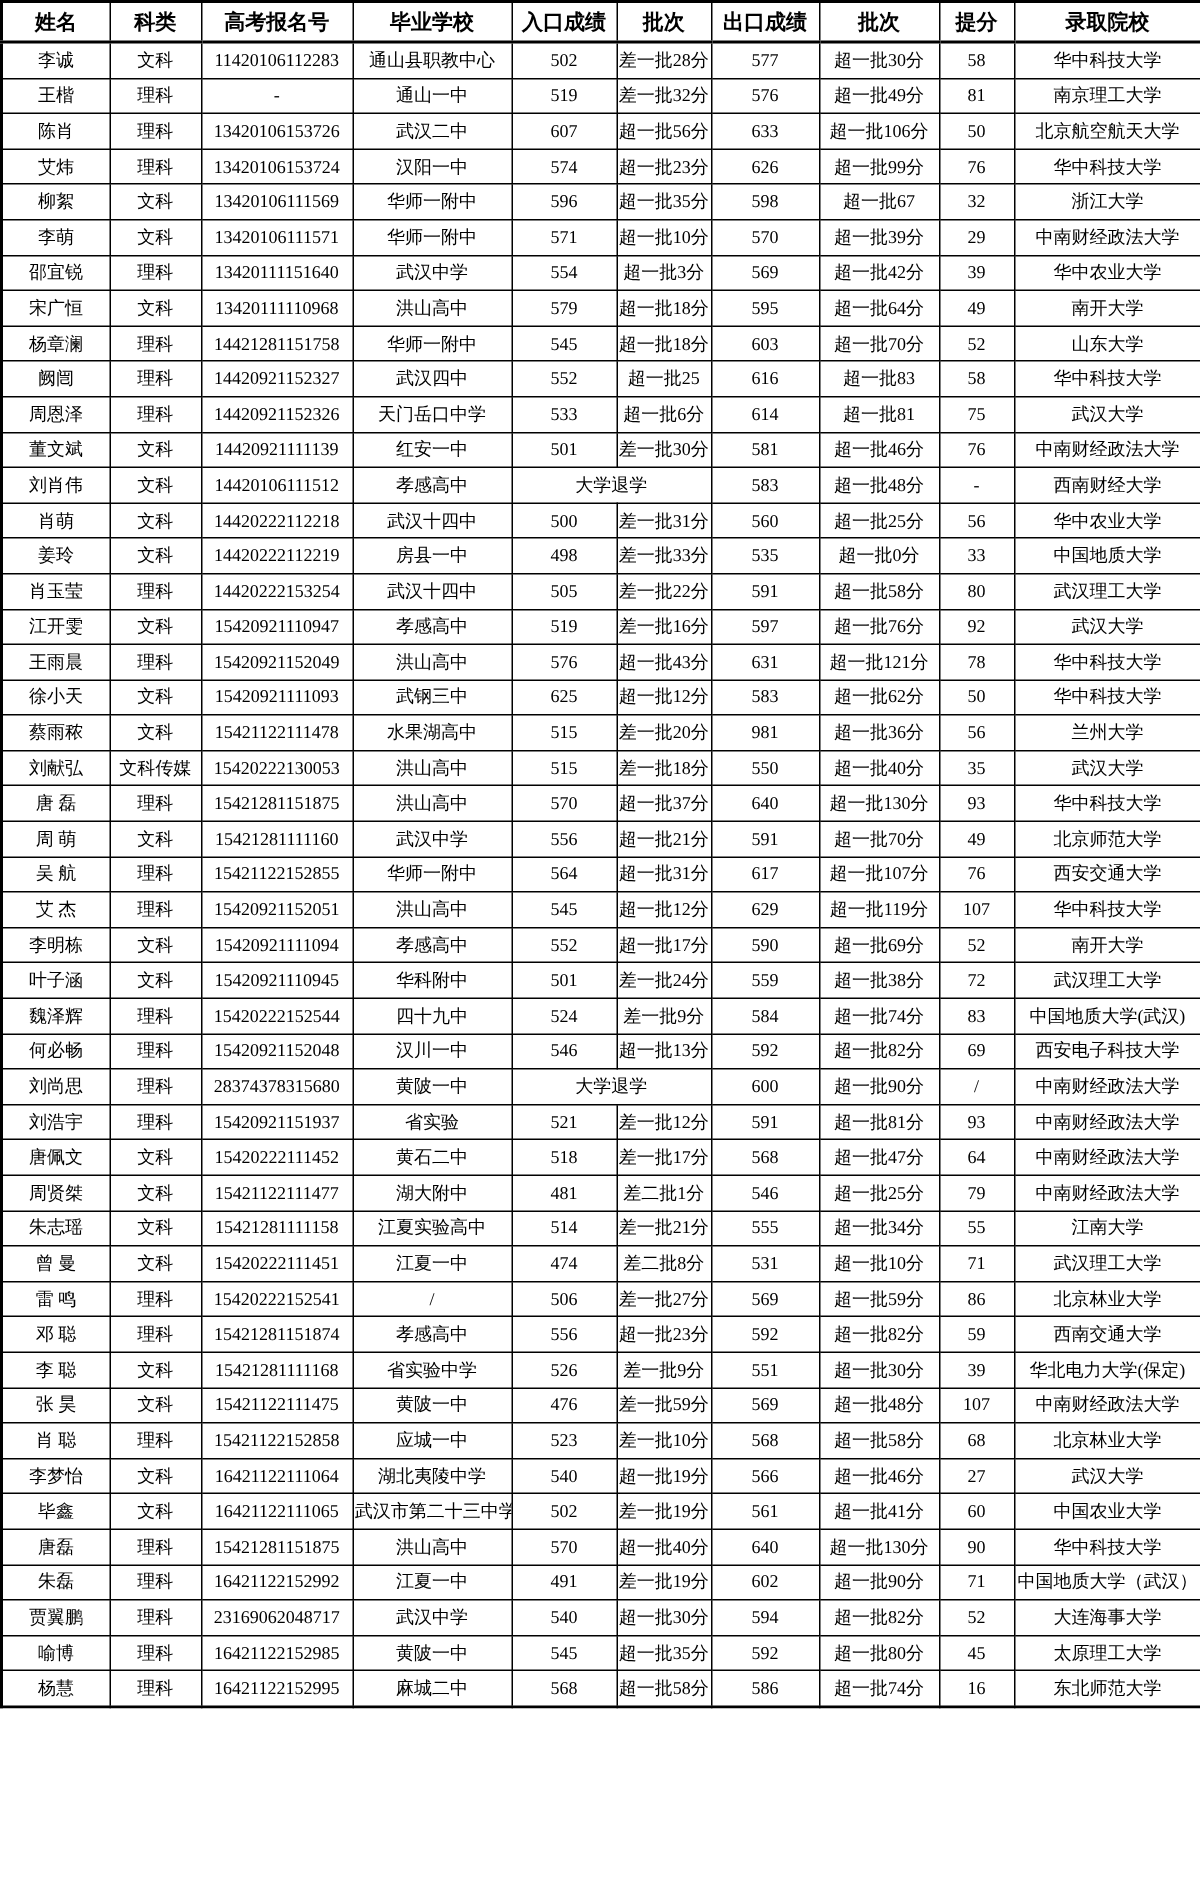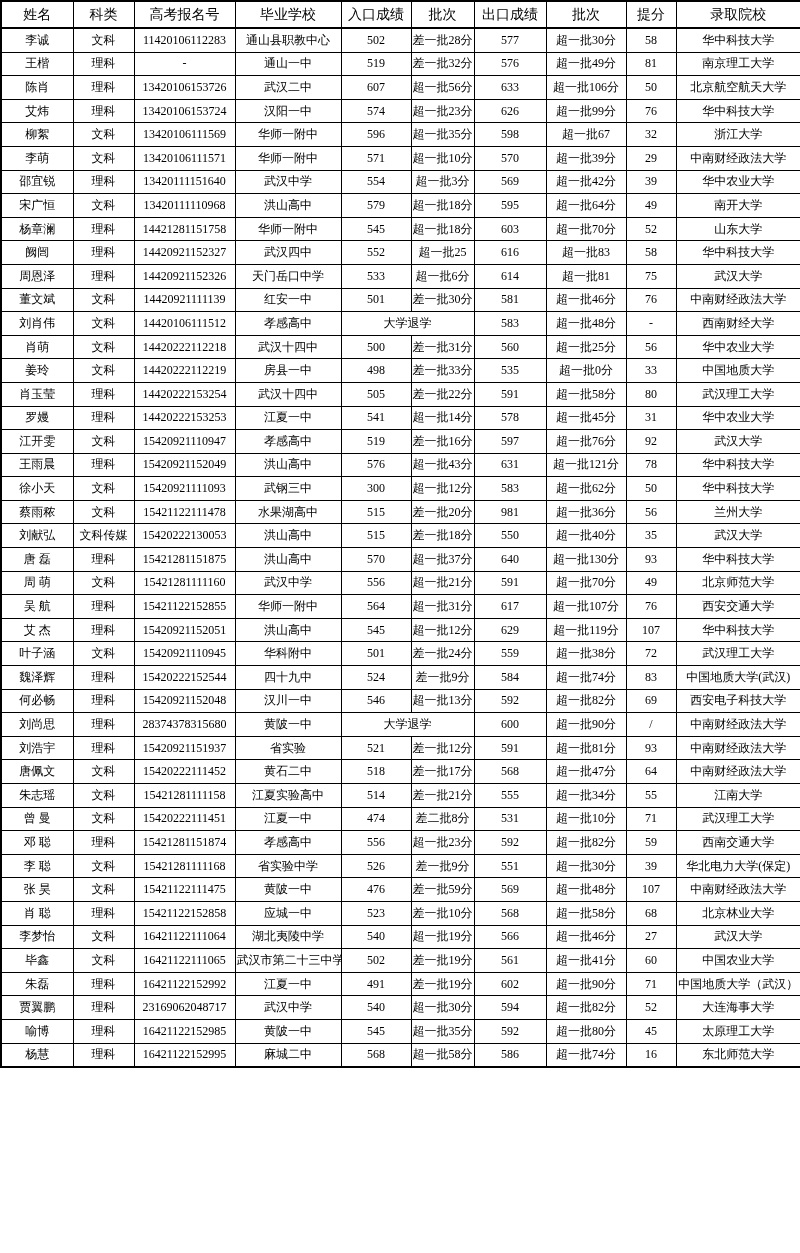--- a/index.html
+++ b/index.html
@@ -23,21 +23,21 @@
     border: 1px solid #000000;
     text-align: center;
     vertical-align: middle;
     overflow: hidden;
     white-space: nowrap;
     padding: 0 1px;
   }
   table.score-table th {
     height: 25px;
     font-size: 14px;
-    font-weight: normal;
+    font-weight: bold;
     border-bottom: 2px solid #000000;
   }
   table.score-table td {
     height: 22.6px;
     font-size: 12px;
   }
 </style>
 </head>
 <body>
 
@@ -254,32 +254,20 @@
         <td>14420222153254</td>
         <td>武汉十四中</td>
         <td>505</td>
         <td>差一批22分</td>
         <td>591</td>
         <td>超一批58分</td>
         <td>80</td>
         <td>武汉理工大学</td>
       </tr>
       <tr>
-        <td>罗嫚</td>
-        <td>理科</td>
-        <td>14420222153253</td>
-        <td>江夏一中</td>
-        <td>541</td>
-        <td>超一批14分</td>
-        <td>578</td>
-        <td>超一批45分</td>
-        <td>31</td>
-        <td>华中农业大学</td>
-      </tr>
-      <tr>
         <td>江开雯</td>
         <td>文科</td>
         <td>15420921110947</td>
         <td>孝感高中</td>
         <td>519</td>
         <td>差一批16分</td>
         <td>597</td>
         <td>超一批76分</td>
         <td>92</td>
         <td>武汉大学</td>
@@ -294,21 +282,21 @@
         <td>631</td>
         <td>超一批121分</td>
         <td>78</td>
         <td>华中科技大学</td>
       </tr>
       <tr>
         <td>徐小天</td>
         <td>文科</td>
         <td>15420921111093</td>
         <td>武钢三中</td>
-        <td>300</td>
+        <td>625</td>
         <td>超一批12分</td>
         <td>583</td>
         <td>超一批62分</td>
         <td>50</td>
         <td>华中科技大学</td>
       </tr>
       <tr>
         <td>蔡雨秾</td>
         <td>文科</td>
         <td>15421122111478</td>
@@ -374,20 +362,32 @@
         <td>15420921152051</td>
         <td>洪山高中</td>
         <td>545</td>
         <td>超一批12分</td>
         <td>629</td>
         <td>超一批119分</td>
         <td>107</td>
         <td>华中科技大学</td>
       </tr>
       <tr>
+        <td>李明栋</td>
+        <td>文科</td>
+        <td>15420921111094</td>
+        <td>孝感高中</td>
+        <td>552</td>
+        <td>超一批17分</td>
+        <td>590</td>
+        <td>超一批69分</td>
+        <td>52</td>
+        <td>南开大学</td>
+      </tr>
+      <tr>
         <td>叶子涵</td>
         <td>文科</td>
         <td>15420921110945</td>
         <td>华科附中</td>
         <td>501</td>
         <td>差一批24分</td>
         <td>559</td>
         <td>超一批38分</td>
         <td>72</td>
         <td>武汉理工大学</td>
@@ -445,20 +445,32 @@
         <td>15420222111452</td>
         <td>黄石二中</td>
         <td>518</td>
         <td>差一批17分</td>
         <td>568</td>
         <td>超一批47分</td>
         <td>64</td>
         <td>中南财经政法大学</td>
       </tr>
       <tr>
+        <td>周贤桀</td>
+        <td>文科</td>
+        <td>15421122111477</td>
+        <td>湖大附中</td>
+        <td>481</td>
+        <td>差二批1分</td>
+        <td>546</td>
+        <td>超一批25分</td>
+        <td>79</td>
+        <td>中南财经政法大学</td>
+      </tr>
+      <tr>
         <td>朱志瑶</td>
         <td>文科</td>
         <td>15421281111158</td>
         <td>江夏实验高中</td>
         <td>514</td>
         <td>差一批21分</td>
         <td>555</td>
         <td>超一批34分</td>
         <td>55</td>
         <td>江南大学</td>
@@ -469,20 +481,32 @@
         <td>15420222111451</td>
         <td>江夏一中</td>
         <td>474</td>
         <td>差二批8分</td>
         <td>531</td>
         <td>超一批10分</td>
         <td>71</td>
         <td>武汉理工大学</td>
       </tr>
       <tr>
+        <td>雷 鸣</td>
+        <td>理科</td>
+        <td>15420222152541</td>
+        <td>/</td>
+        <td>506</td>
+        <td>差一批27分</td>
+        <td>569</td>
+        <td>超一批59分</td>
+        <td>86</td>
+        <td>北京林业大学</td>
+      </tr>
+      <tr>
         <td>邓 聪</td>
         <td>理科</td>
         <td>15421281151874</td>
         <td>孝感高中</td>
         <td>556</td>
         <td>超一批23分</td>
         <td>592</td>
         <td>超一批82分</td>
         <td>59</td>
         <td>西南交通大学</td>
@@ -541,20 +565,32 @@
         <td>16421122111065</td>
         <td>武汉市第二十三中学</td>
         <td>502</td>
         <td>差一批19分</td>
         <td>561</td>
         <td>超一批41分</td>
         <td>60</td>
         <td>中国农业大学</td>
       </tr>
       <tr>
+        <td>唐磊</td>
+        <td>理科</td>
+        <td>15421281151875</td>
+        <td>洪山高中</td>
+        <td>570</td>
+        <td>超一批40分</td>
+        <td>640</td>
+        <td>超一批130分</td>
+        <td>90</td>
+        <td>华中科技大学</td>
+      </tr>
+      <tr>
         <td>朱磊</td>
         <td>理科</td>
         <td>16421122152992</td>
         <td>江夏一中</td>
         <td>491</td>
         <td>差一批19分</td>
         <td>602</td>
         <td>超一批90分</td>
         <td>71</td>
         <td>中国地质大学（武汉）</td>

